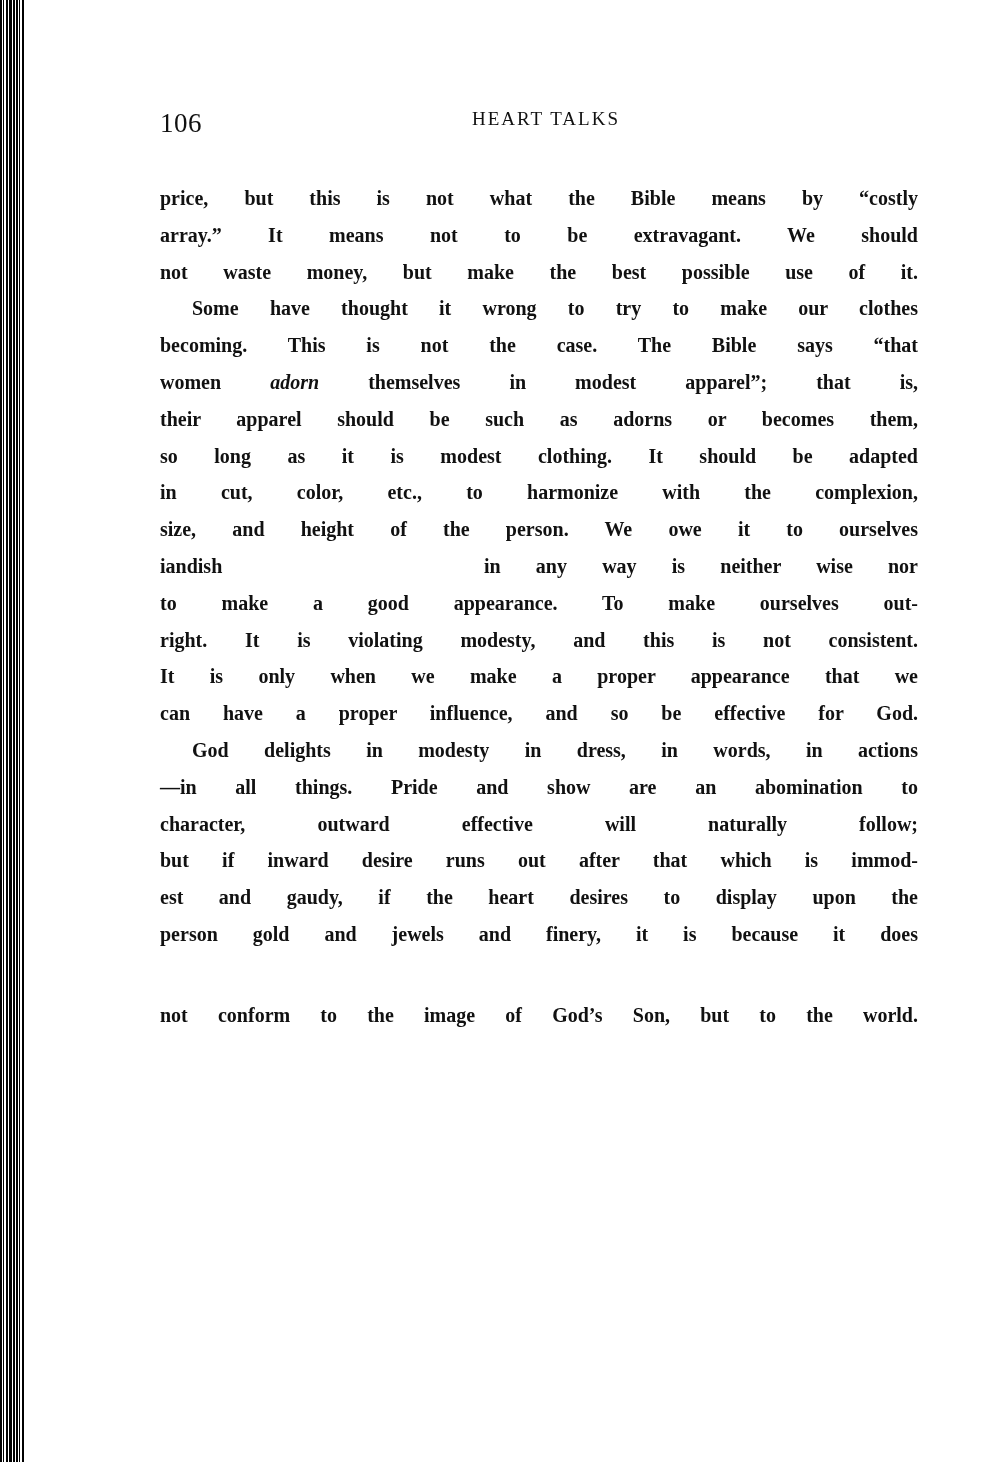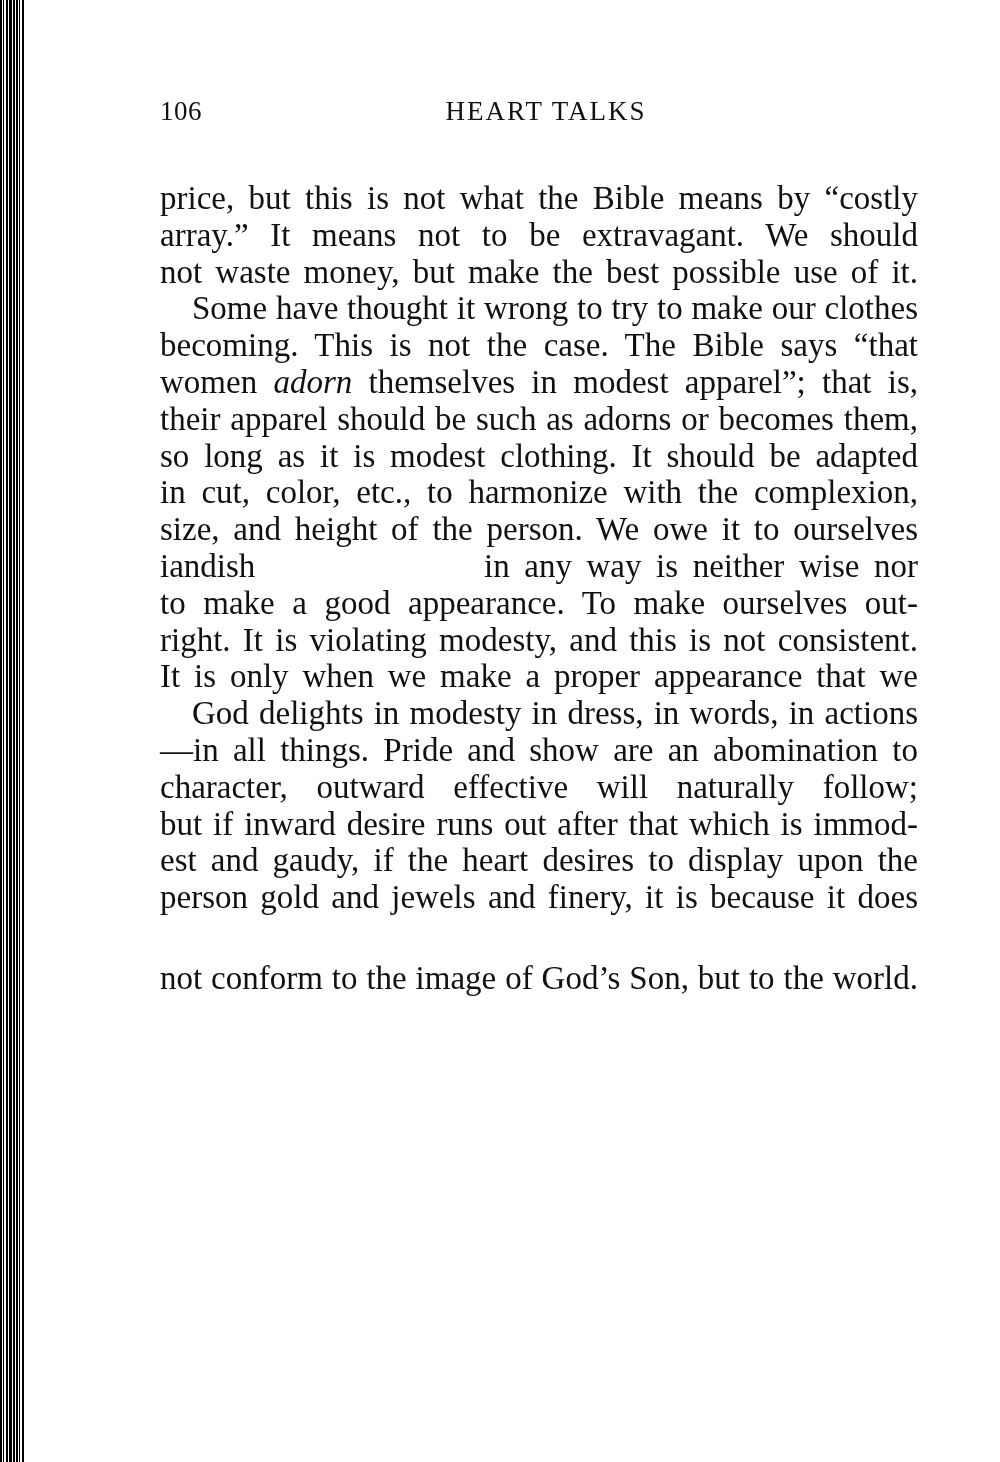--- a/index.html
+++ b/index.html
@@ -4,27 +4,27 @@
 <style>
   html, body { margin: 0; padding: 0; background: #ffffff; }
   body { width: 1000px; height: 1462px; position: relative; overflow: hidden;
          font-family: "Liberation Serif", "DejaVu Serif", serif; color: #111; }
   .binding { position: absolute; left: 0; top: 0; width: 24px; height: 1462px;
     background: repeating-linear-gradient(90deg,
       #000 0px, #000 2px, #fff 2px, #fff 3px, #000 3px, #000 4px, #fff 4px, #fff 6px,
       #000 6px, #000 8px, #fff 8px, #fff 9px, #000 9px, #000 12px, #fff 12px, #fff 13px,
       #000 13px, #000 15px, #fff 15px, #fff 16px);
   }
-  .header { position: absolute; top: 96px; left: 160px; width: 760px; height: 36px; }
+  .header { position: absolute; top: 108px; left: 160px; width: 760px; height: 36px; }
   .pageno { position: absolute; left: 0; top: 0; font-size: 27px; letter-spacing: 0.5px; }
   .running { position: absolute; left: 0; width: 760px; text-align: center; top: 0;
-             font-size: 27px; letter-spacing: 2px; padding-left: 12px; box-sizing: border-box; }
+             font-size: 19px; letter-spacing: 2px; padding-left: 12px; box-sizing: border-box; }
   .body { position: absolute; left: 160px; top: 180px; width: 758px; }
-  .line { font-size: 33px; line-height: 36.8px; height: 36.8px; white-space: nowrap;
-          text-align: justify; text-align-last: justify; }
+  .line { font-size: 20px; line-height: 36.8px; height: 36.8px; white-space: nowrap;
+          text-align: justify; text-align-last: justify; font-weight: bold; }
   .line.last { text-align-last: justify; margin-top: 44px; }
   .indent { padding-left: 32px; }
   .gapline { display: flex; justify-content: space-between; }
   .gapline .left { width: 96px; }
   .gapline .right { width: 434px; text-align: justify; text-align-last: justify; }
   em { font-style: italic; }
 </style>
 </head>
 <body>
 
@@ -46,20 +46,21 @@
   <div class="line">so long as it is modest clothing.  It should be adapted</div>
   <div class="line">in cut, color, etc., to harmonize with the complexion,</div>
   <div class="line">size, and height of the person.  We owe it to ourselves</div>
   <div class="line gapline">
     <span class="left">iandish</span>
     <span class="right">in any way is neither wise nor</span>
   </div>
   <div class="line">to make a good appearance.  To make ourselves out-</div>
   <div class="line">right.  It is violating modesty, and this is not consistent.</div>
   <div class="line">It is only when we make a proper appearance that we</div>
+  <div class="line">can have a proper influence, and so be effective for God.</div>
   <div class="line indent">God delights in modesty in dress, in words, in actions</div>
   <div class="line">—in all things.  Pride and show are an abomination to</div>
   <div class="line">character, outward effective will naturally follow;</div>
   <div class="line">but if inward desire runs out after that which is immod-</div>
   <div class="line">est and gaudy, if the heart desires to display upon the</div>
   <div class="line">person gold and jewels and finery, it is because it does</div>
   <div class="line last">not conform to the image of God’s Son, but to the world.</div>
 </div>
 
 </body></html>

